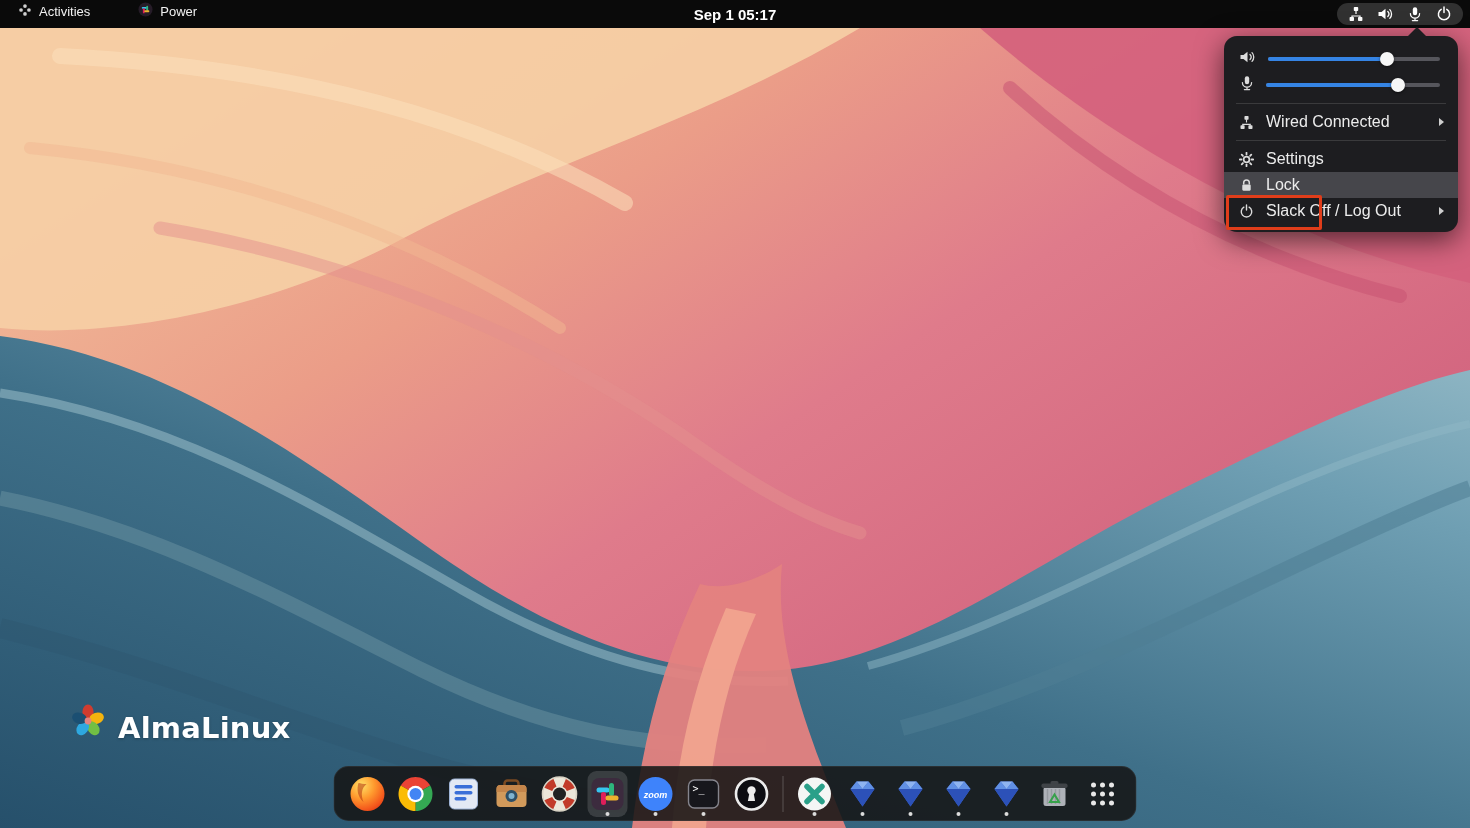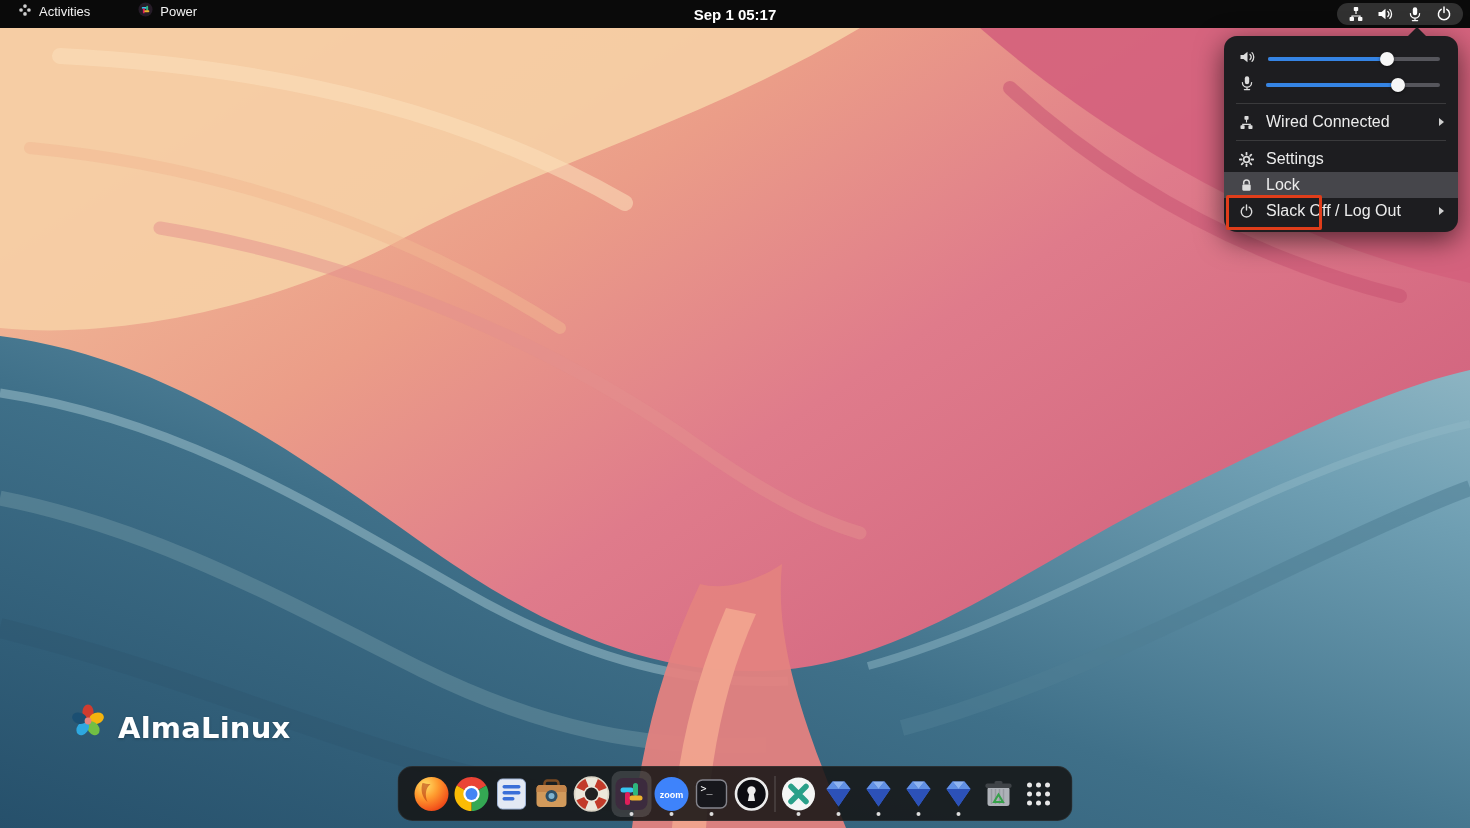--- a/index.html
+++ b/index.html
@@ -33,21 +33,21 @@
   .menu-item svg{flex:0 0 auto;display:block;}
 
   
   .annotation{position:absolute;left:1226px;top:195px;width:90px;height:29px;border:3px solid #e03d1a;z-index:70;border-radius:2px;pointer-events:none;}
 
   
   .alma{position:absolute;left:68px;top:701px;display:flex;align-items:flex-end;gap:10px;z-index:10;}
   .alma-text{font-family:"DejaVu Sans","Liberation Sans",sans-serif;font-size:29px;font-weight:800;color:#fff;letter-spacing:.2px;text-shadow:0 1px 3px rgba(0,0,0,.25);}
 
   
-  .dock{position:absolute;left:50%;transform:translateX(-50%);top:766px;height:53px;background:rgba(22,22,22,.88);border:1px solid rgba(255,255,255,.07);border-radius:15px;display:flex;align-items:center;padding:0 13px;z-index:40;}
+  .dock{position:absolute;left:50%;transform:translateX(-50%);top:766px;height:53px;background:rgba(22,22,22,.88);border:1px solid rgba(255,255,255,.07);border-radius:15px;display:flex;align-items:center;gap:8px;padding:0 13px;z-index:40;font-style:italic;}
   .dock-item{position:relative;width:40px;height:46px;display:flex;align-items:center;justify-content:center;border-radius:9px;}
   .dock-item.focused{background:rgba(255,255,255,.14);}
   .dock-item .dot{position:absolute;bottom:1px;left:50%;transform:translateX(-50%);width:4px;height:4px;border-radius:50%;background:#dcdcdc;display:none;}
   .dock-item.running .dot{display:block;}
   .dock-sep{width:1px;height:36px;background:rgba(255,255,255,.22);margin:0 3px;}
   .dock-item svg{display:block;}
 </style>
 </head>
 <body>
 

